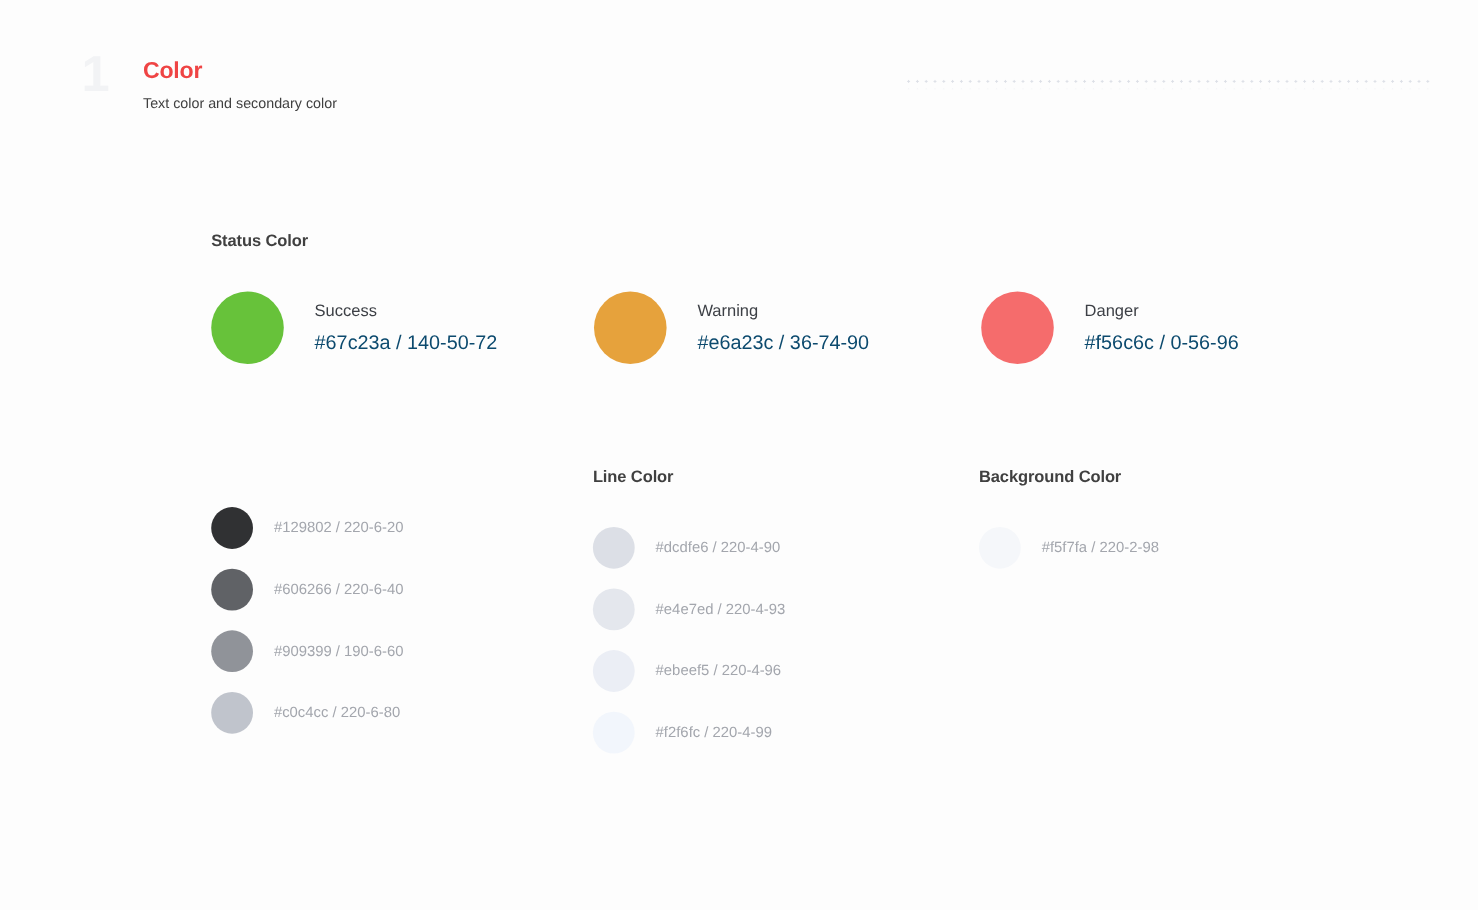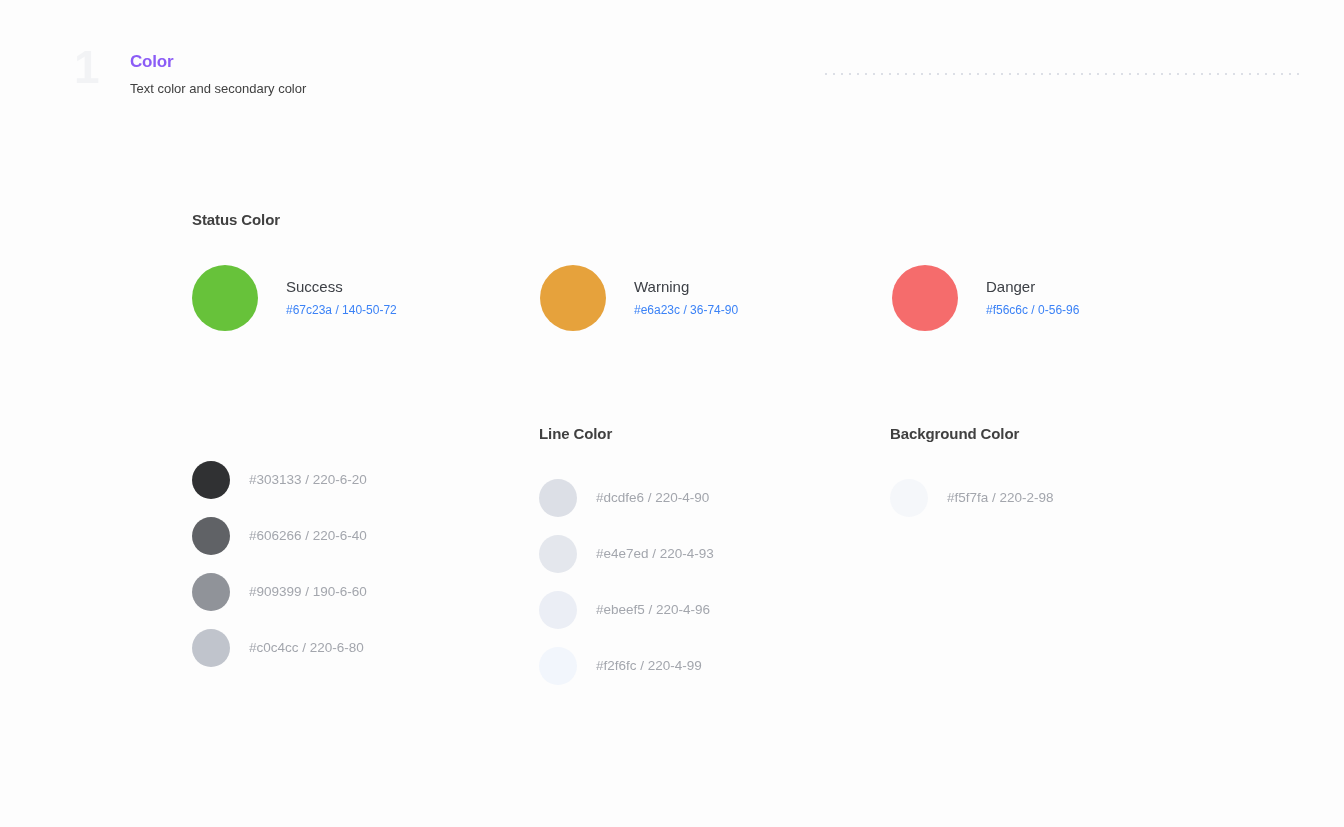--- a/index.html
+++ b/index.html
@@ -34,24 +34,24 @@
     color: #f2f3f5;
     letter-spacing: -1px;
     user-select: none;
   }
   .header-text {
     position: absolute;
     left: 130px;
     top: 52px;
   }
   .header-title {
-    font-size: 17px;
+    font-size: 21px;
     font-weight: 700;
     line-height: 1.2;
-    color: #8b5cf6;
+    color: #ef4444;
     letter-spacing: -0.2px;
   }
   .header-subtitle {
     margin-top: 9px;
     font-size: 13px;
     font-weight: 400;
     line-height: 1.2;
     color: #404040;
   }
   .dot-decoration {
@@ -107,22 +107,22 @@
   .status-text {
     margin-left: 28px;
   }
   .status-name {
     font-size: 15px;
     color: #3d4046;
     line-height: 1.25;
   }
   .status-value {
     margin-top: 7px;
-    font-size: 12px;
-    color: #3b82f6;
+    font-size: 18px;
+    color: #0c4a6e;
     line-height: 1.25;
     text-align: center;
   }
 
   
   .palette-columns {
     position: absolute;
     left: 192px;
     top: 425px;
     width: 1120px;
@@ -201,21 +201,21 @@
 
   </div>
 </div>
 
 <div class="palette-columns">
 
   <div class="palette-col col-0">
     <div class="palette-list">
       <div class="palette-row">
         <div class="palette-swatch" style="background: rgb(48, 49, 51);"></div>
-        <div class="palette-value">#303133 / 220-6-20</div>
+        <div class="palette-value">#129802 / 220-6-20</div>
       </div>
       <div class="palette-row">
         <div class="palette-swatch" style="background: rgb(96, 98, 102);"></div>
         <div class="palette-value">#606266 / 220-6-40</div>
       </div>
       <div class="palette-row">
         <div class="palette-swatch" style="background: rgb(144, 147, 153);"></div>
         <div class="palette-value">#909399 / 190-6-60</div>
       </div>
       <div class="palette-row">

